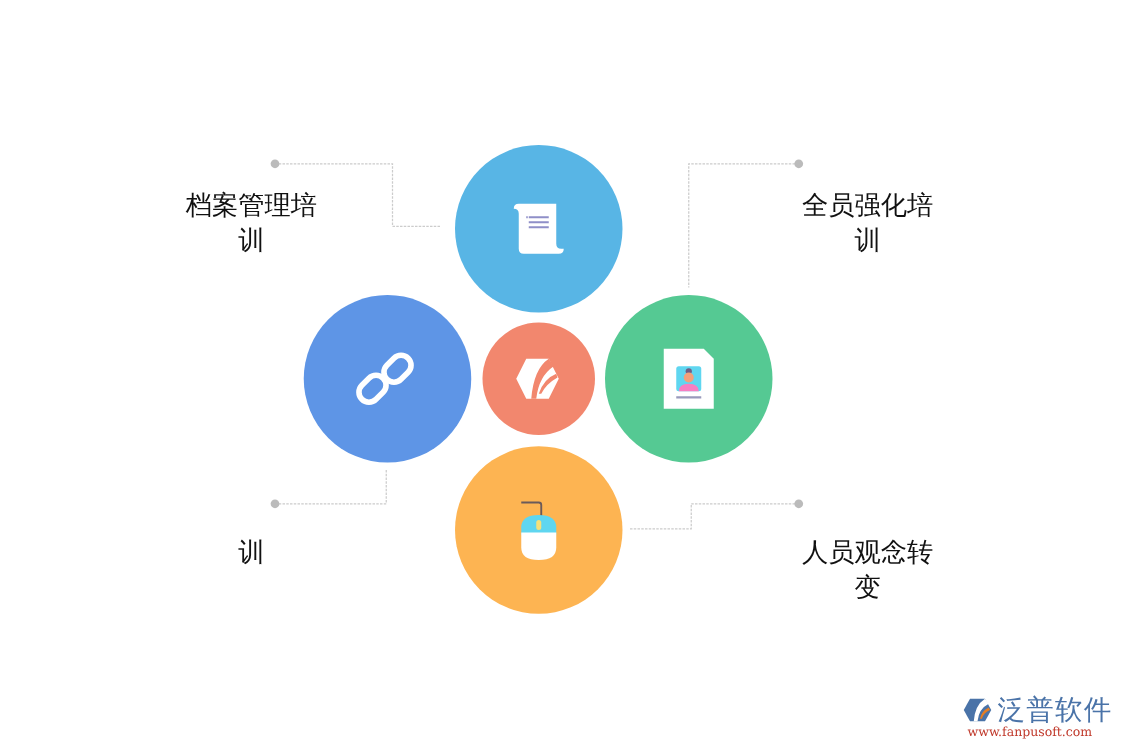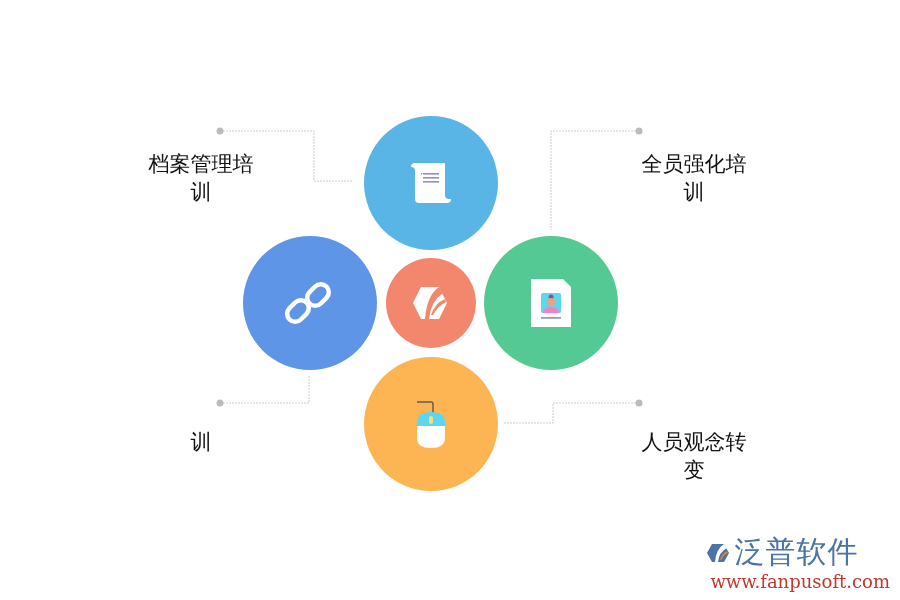--- a/index.html
+++ b/index.html
@@ -13,22 +13,22 @@
     }
     .label {
       position: absolute; width: 150px; text-align: center;
       font-family: "DejaVu Sans", sans-serif; font-weight: normal; font-size: 21px;
       line-height: 28px; color: #111111;
     }
     .label .line1, .label .line2 { display: block; }
     .connectors { position: absolute; left: 0; top: 0; }
     .watermark { position: absolute; right: 10px; bottom: 8px; text-align: left; }
     .wm-top { display: flex; align-items: center; gap: 4px; }
-    .wm-title { font-size: 30px; color: #4a73a8; font-family: "DejaVu Sans", sans-serif; letter-spacing: 1px; }
-    .wm-url { font-size: 18px; color: #c0392b; font-family: "DejaVu Serif", serif; margin-top: -2px; padding-left: 4px; }
+    .wm-title { font-size: 22px; color: #4a73a8; font-family: "DejaVu Sans", sans-serif; letter-spacing: 1px; }
+    .wm-url { font-size: 10px; color: #c0392b; font-family: "DejaVu Serif", serif; margin-top: -2px; padding-left: 4px; }
   </style>
 </head>
 <body>
 
 <svg class="connectors" width="900" height="600">
   <g fill="none" stroke="#cccccc" stroke-width="1" stroke-dasharray="2,1">
     <polyline points="220,131 314,131 314,181 353,181"></polyline>
     <polyline points="639,131 551,131 551,230"></polyline>
     <polyline points="220,403 309,403 309,375"></polyline>
     <polyline points="639,403 553,403 553,423 503,423"></polyline>

